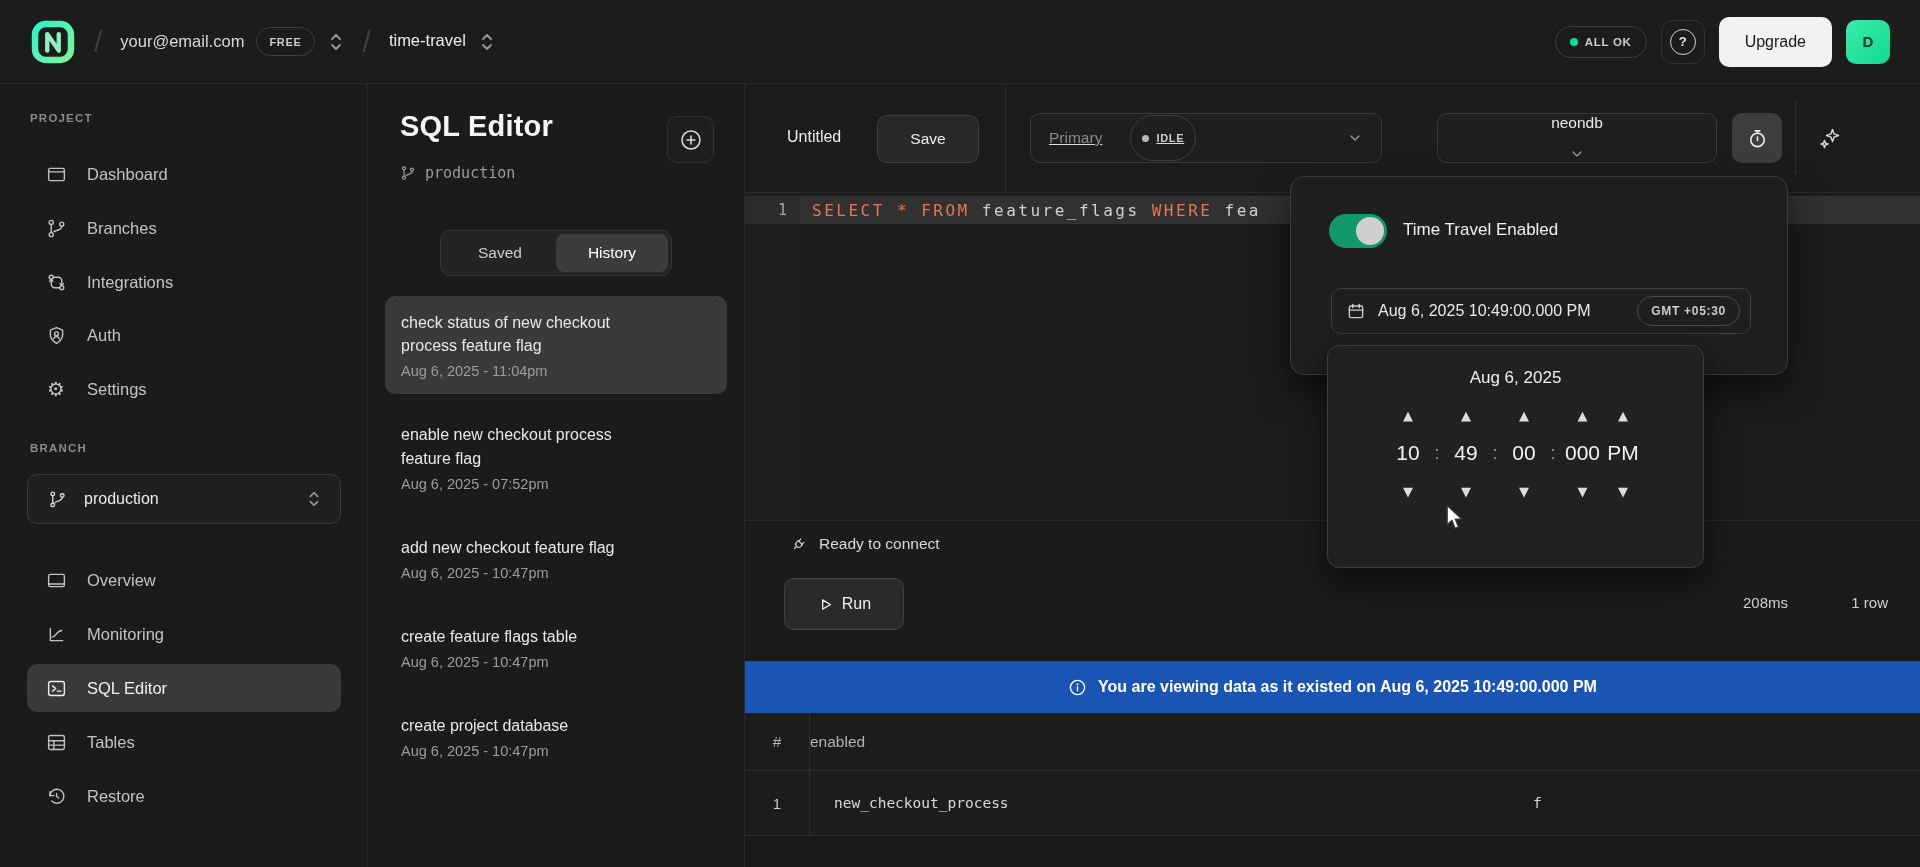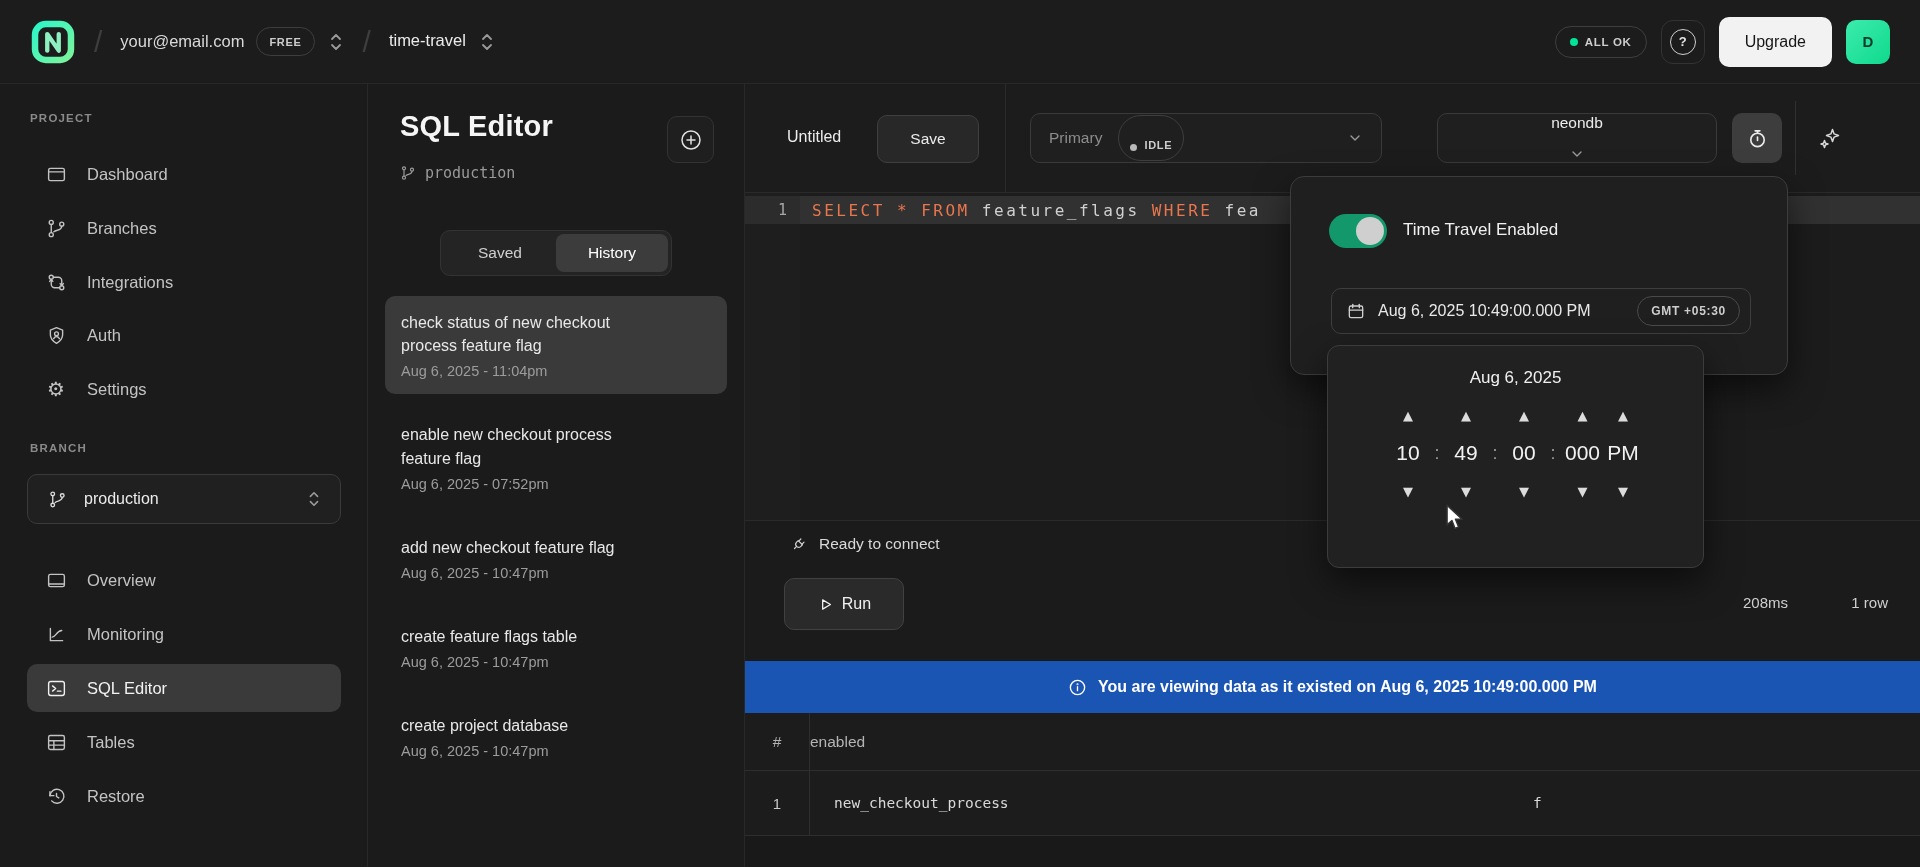--- a/index.html
+++ b/index.html
@@ -59,23 +59,23 @@
 
   
   .editor{position:absolute;left:745px;top:84px;width:1175px;height:783px;background:#1c1c1c;}
   .topbar{position:absolute;left:0;top:0;width:1175px;height:109px;border-bottom:1px solid #2a2a2a;box-sizing:border-box;}
   .untitled{position:absolute;left:42px;top:44px;font-size:16px;color:#ececec;cursor:text;}
   .save-btn{position:absolute;left:132px;top:31px;width:100px;height:46px;background:#282828;border:1px solid #3f3f3f;
             border-radius:10px;color:#ececec;font-size:15.5px;display:flex;align-items:center;justify-content:center;cursor:pointer;}
   .tb-vdiv{position:absolute;left:260px;top:0;width:1px;height:108px;background:#2a2a2a;}
   .select{position:absolute;top:29px;height:50px;border:1px solid #3a3a3a;border-radius:10px;background:#1f1f1f;
           display:flex;align-items:center;padding:0 18px;box-sizing:border-box;cursor:pointer;}
-  .sel-primary{left:285px;width:352px;gap:16px;}
+  .sel-primary{left:285px;width:352px;gap:28px;text-decoration:underline;}
   .sel-primary .name{color:#8c8c8c;font-size:15.5px;}
-  .idle-pill{height:26px;padding:9px 11px;align-items:flex-end;}
+  .idle-pill{height:26px;padding:9px 11px;}
   .idle-pill .dot{background:#b9b9b9;width:7px;height:7px;}
   .spacer{flex:1;}
   .sel-db{left:692px;width:280px;flex-direction:column;}
   .sel-db .name{color:#ececec;font-size:15.5px;flex:1;}
   .icon-btn{position:absolute;top:29px;width:50px;height:50px;border-radius:10px;display:flex;align-items:center;justify-content:center;cursor:pointer;}
   .timer-btn{left:987px;background:#3d3d3d;}
   .tb-vdiv2{position:absolute;left:1050px;top:17px;width:1px;height:74px;background:#303030;}
   .sparkle-btn{left:1062px;width:46px;}
 
   

